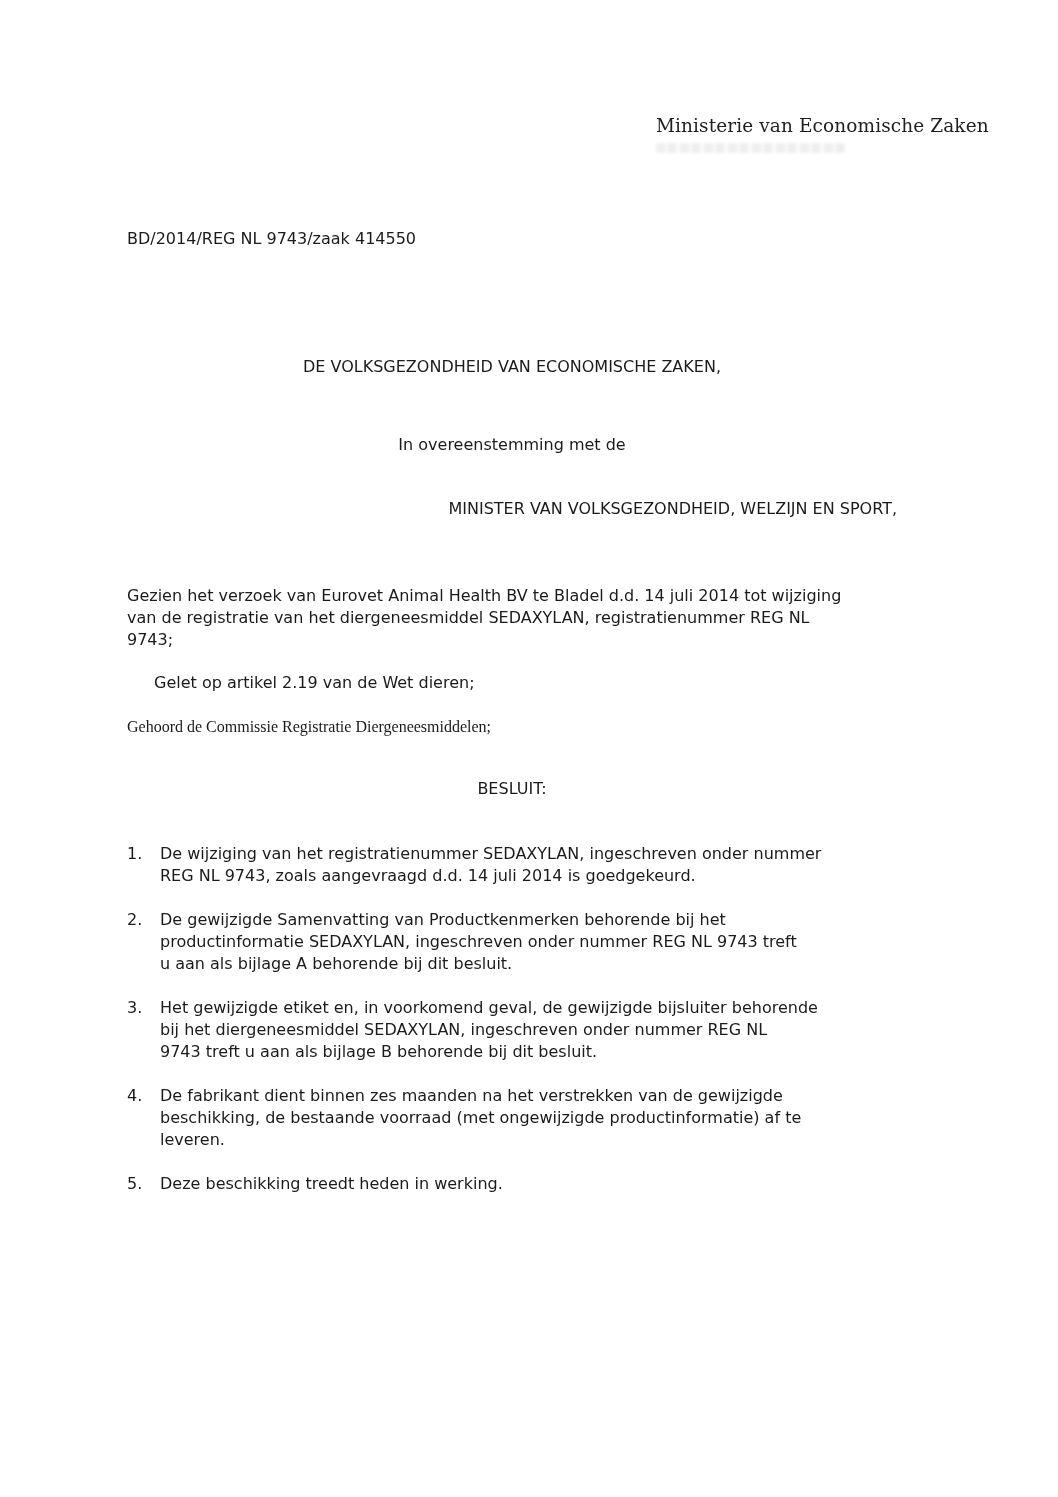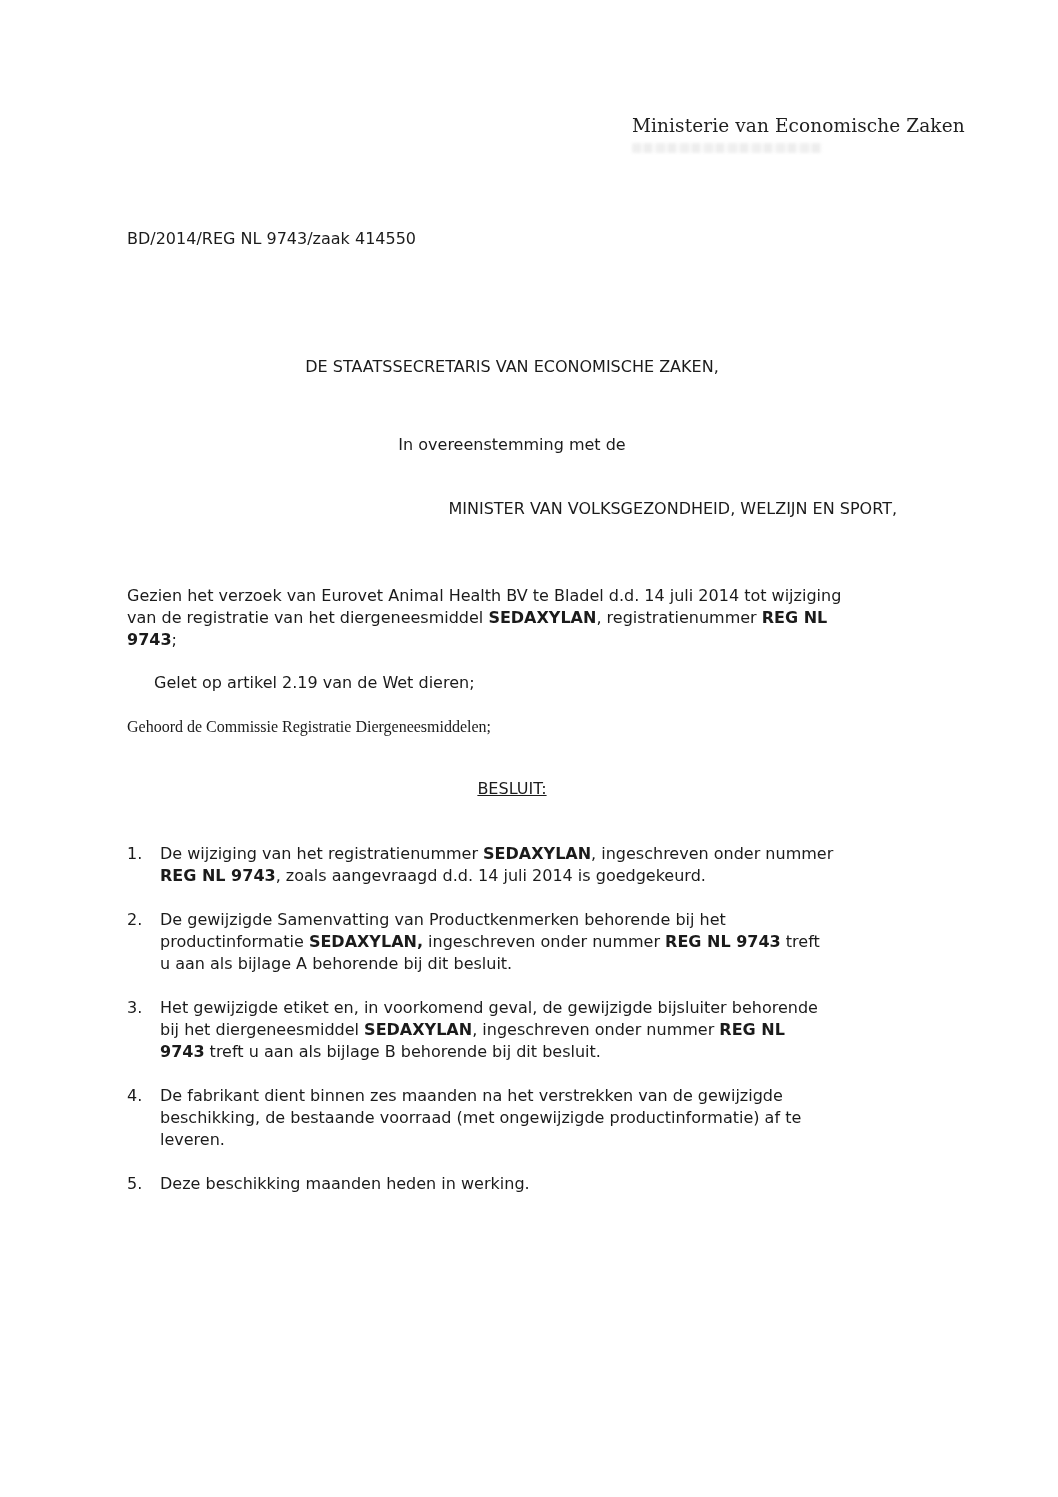--- a/index.html
+++ b/index.html
@@ -13,21 +13,21 @@
     font-size: 16px;
     line-height: 22px;
     color: #1b1b1b;
     overflow: hidden;
   }
 
   
   .letterhead {
     position: absolute;
     top: 113px;
-    left: 632px;
+    left: 656px;
   }
   .ministry {
     font-family: "DejaVu Serif", serif;
     font-size: 18.5px;
     line-height: 26px;
     color: #1f1f1f;
     letter-spacing: 0.1px;
     white-space: nowrap;
   }
   .faded-subtitle {
@@ -57,49 +57,49 @@
     text-align: center;
   }
 
   .ref        { }
   .h-staats   { margin-top: 106px; }
   .h-over     { margin-top: 56px; }
   .h-minister { margin-top: 42px; text-align: right; }
   .p-gezien   { margin-top: 65px; }
   .p-gelet    { margin-top: 21px; margin-left: 27px; }
   .p-gehoord  { margin-top: 22px; font-family: Liberation Serif, serif; }
-  .h-besluit  { margin-top: 40px; text-decoration: underline; }
+  .h-besluit  { margin-top: 40px; }
 
   .besluit-list {
     list-style: none;
     margin: 43px 0 0 0;
     padding: 0;
   }
   .li { display: flex; align-items: flex-start; }
   .li + .li { margin-top: 22px; }
   .num { flex: 0 0 33px; }
   .li-text { flex: 1 1 auto; }
 
-  b { font-weight: bold; }
+  b { font-weight: normal; }
 </style>
 </head>
 <body>
 
 <div class="page">
 
   <header class="letterhead">
     <div class="ministry">Ministerie van Economische Zaken</div>
     <div class="faded-subtitle"></div>
   </header>
 
   <main class="content">
 
     <p class="ref">BD/2014/REG NL 9743/zaak 414550</p>
 
-    <p class="center h-staats">DE STAATSSECRETARIS VAN ECONOMISCHE ZAKEN,</p>
+    <p class="center h-staats">DE VOLKSGEZONDHEID VAN ECONOMISCHE ZAKEN,</p>
 
     <p class="center h-over">In overeenstemming met de</p>
 
     <p class="center h-minister">MINISTER VAN VOLKSGEZONDHEID, WELZIJN EN SPORT,</p>
 
     <p class="p-gezien"><span>Gezien het verzoek van Eurovet Animal Health BV te Bladel d.d. 14 juli 2014 tot wijziging</span><br><span>van de registratie van het diergeneesmiddel </span><b>SEDAXYLAN</b><span>, registratienummer </span><b>REG NL</b><br><b>9743</b><span>;</span></p>
 
     <p class="p-gelet"><span>Gelet op artikel 2.19 van de Wet dieren;</span></p>
 
     <p class="p-gehoord"><span>Gehoord de Commissie Registratie Diergeneesmiddelen;</span></p>
@@ -118,18 +118,18 @@
       <li class="li">
         <span class="num">3.</span>
         <span class="li-text"><span>Het gewijzigde etiket en, in voorkomend geval, de gewijzigde bijsluiter behorende</span><br><span>bij het diergeneesmiddel </span><b>SEDAXYLAN</b><span>, ingeschreven onder nummer </span><b>REG NL</b><br><b>9743</b><span> treft u aan als bijlage B behorende bij dit besluit.</span></span>
       </li>
       <li class="li">
         <span class="num">4.</span>
         <span class="li-text"><span>De fabrikant dient binnen zes maanden na het verstrekken van de gewijzigde</span><br><span>beschikking, de bestaande voorraad (met ongewijzigde productinformatie) af te</span><br><span>leveren.</span></span>
       </li>
       <li class="li">
         <span class="num">5.</span>
-        <span class="li-text"><span>Deze beschikking maanden heden in werking.</span></span>
+        <span class="li-text"><span>Deze beschikking treedt heden in werking.</span></span>
       </li>
     </ol>
 
   </main>
 </div>
 
 </body></html>

